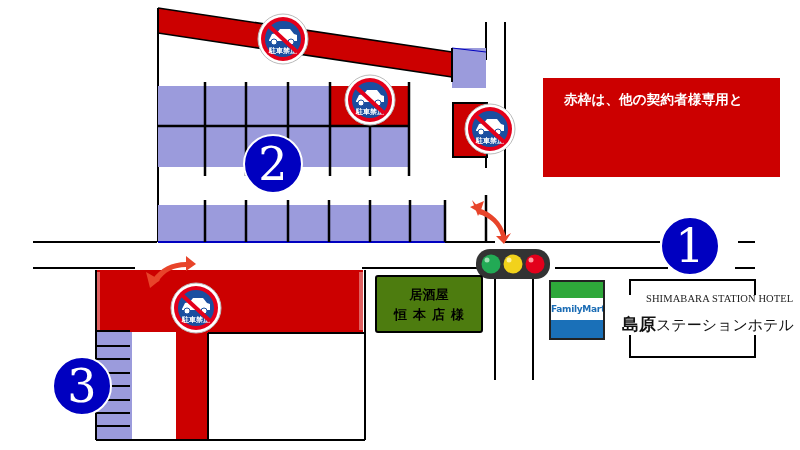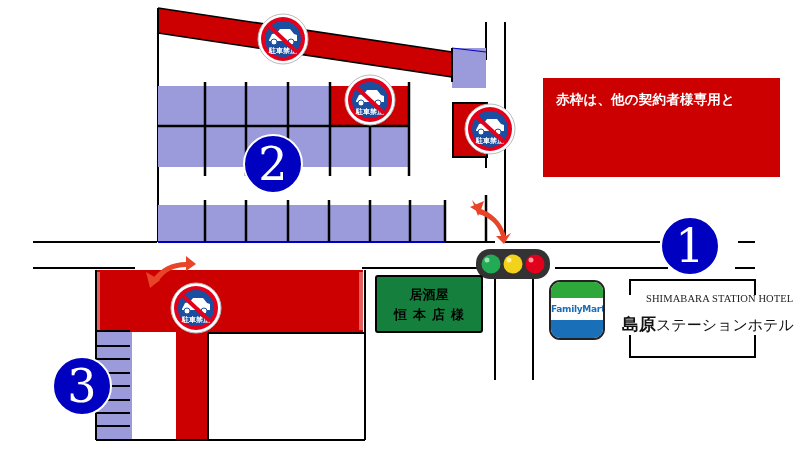--- a/index.html
+++ b/index.html
@@ -1,24 +1,24 @@
 <!DOCTYPE html>
 <html><head>
 <meta charset="utf-8">
 <style>
   html,body{margin:0;padding:0;background:#fff;}
   body{width:800px;height:450px;position:relative;overflow:hidden;font-family:"DejaVu Sans",sans-serif;}
   svg.map{position:absolute;left:0;top:0;width:800px;height:450px;}
   .notice{position:absolute;left:543px;top:78px;width:237px;height:99px;background:#cc0000;color:#fff;
-    font-family:"DejaVu Sans",sans-serif;font-weight:bold;font-size:13.5px;line-height:25px;box-sizing:border-box;padding:9px 0 0 13px;letter-spacing:0.2px;}
+    font-family:"DejaVu Sans",sans-serif;font-weight:bold;font-size:13.5px;line-height:25px;box-sizing:border-box;padding:9px 0 0 21px;letter-spacing:0.2px;}
   .notice div{white-space:nowrap;}
-  .izakaya{position:absolute;left:375px;top:275px;width:108px;height:58px;border:2px solid #000;border-radius:3px;background:#15803d;box-sizing:border-box;
+  .izakaya{position:absolute;left:375px;top:275px;width:108px;height:58px;border:2px solid #000;border-radius:3px;background:#4d7c0f;box-sizing:border-box;
     text-align:center;font-weight:bold;font-size:13px;line-height:20px;padding-top:8px;}
   .izakaya .l2{letter-spacing:6px;padding-left:6px;text-align:center;}
-  .fm{position:absolute;left:549px;top:280px;width:56px;height:60px;border:2px solid #222;border-radius:11px;box-sizing:border-box;overflow:hidden;}
+  .fm{position:absolute;left:549px;top:280px;width:56px;height:60px;border:2px solid #222;border-radius:0;box-sizing:border-box;overflow:hidden;}
   .fm .g{height:16px;background:#2ea83a;}
   .fm .w{height:22px;background:#fff;color:#1c6db5;font-weight:bold;font-size:9px;line-height:22px;text-align:center;letter-spacing:-0.3px;}
   .fm .b{height:20px;background:#1a70b8;}
   .hotel{position:absolute;left:622px;top:293px;width:160px;}
   .hotel .en{font-family:"Liberation Serif",serif;font-size:10.5px;color:#222;letter-spacing:0.1px;white-space:nowrap;margin-left:24px;}
   .hotel .jp{font-size:15px;color:#111;white-space:nowrap;margin-top:9px;}
   .hotel .jp .big{font-size:17px;font-weight:bold;font-family:"DejaVu Serif",serif;}
   .num{position:absolute;width:60px;height:60px;border-radius:50%;background:#0000c0;border:2px solid #fff;box-sizing:border-box;
     color:#fff;font-family:"DejaVu Serif",serif;font-size:46px;line-height:56px;text-align:center;}
   .sign{position:absolute;}

